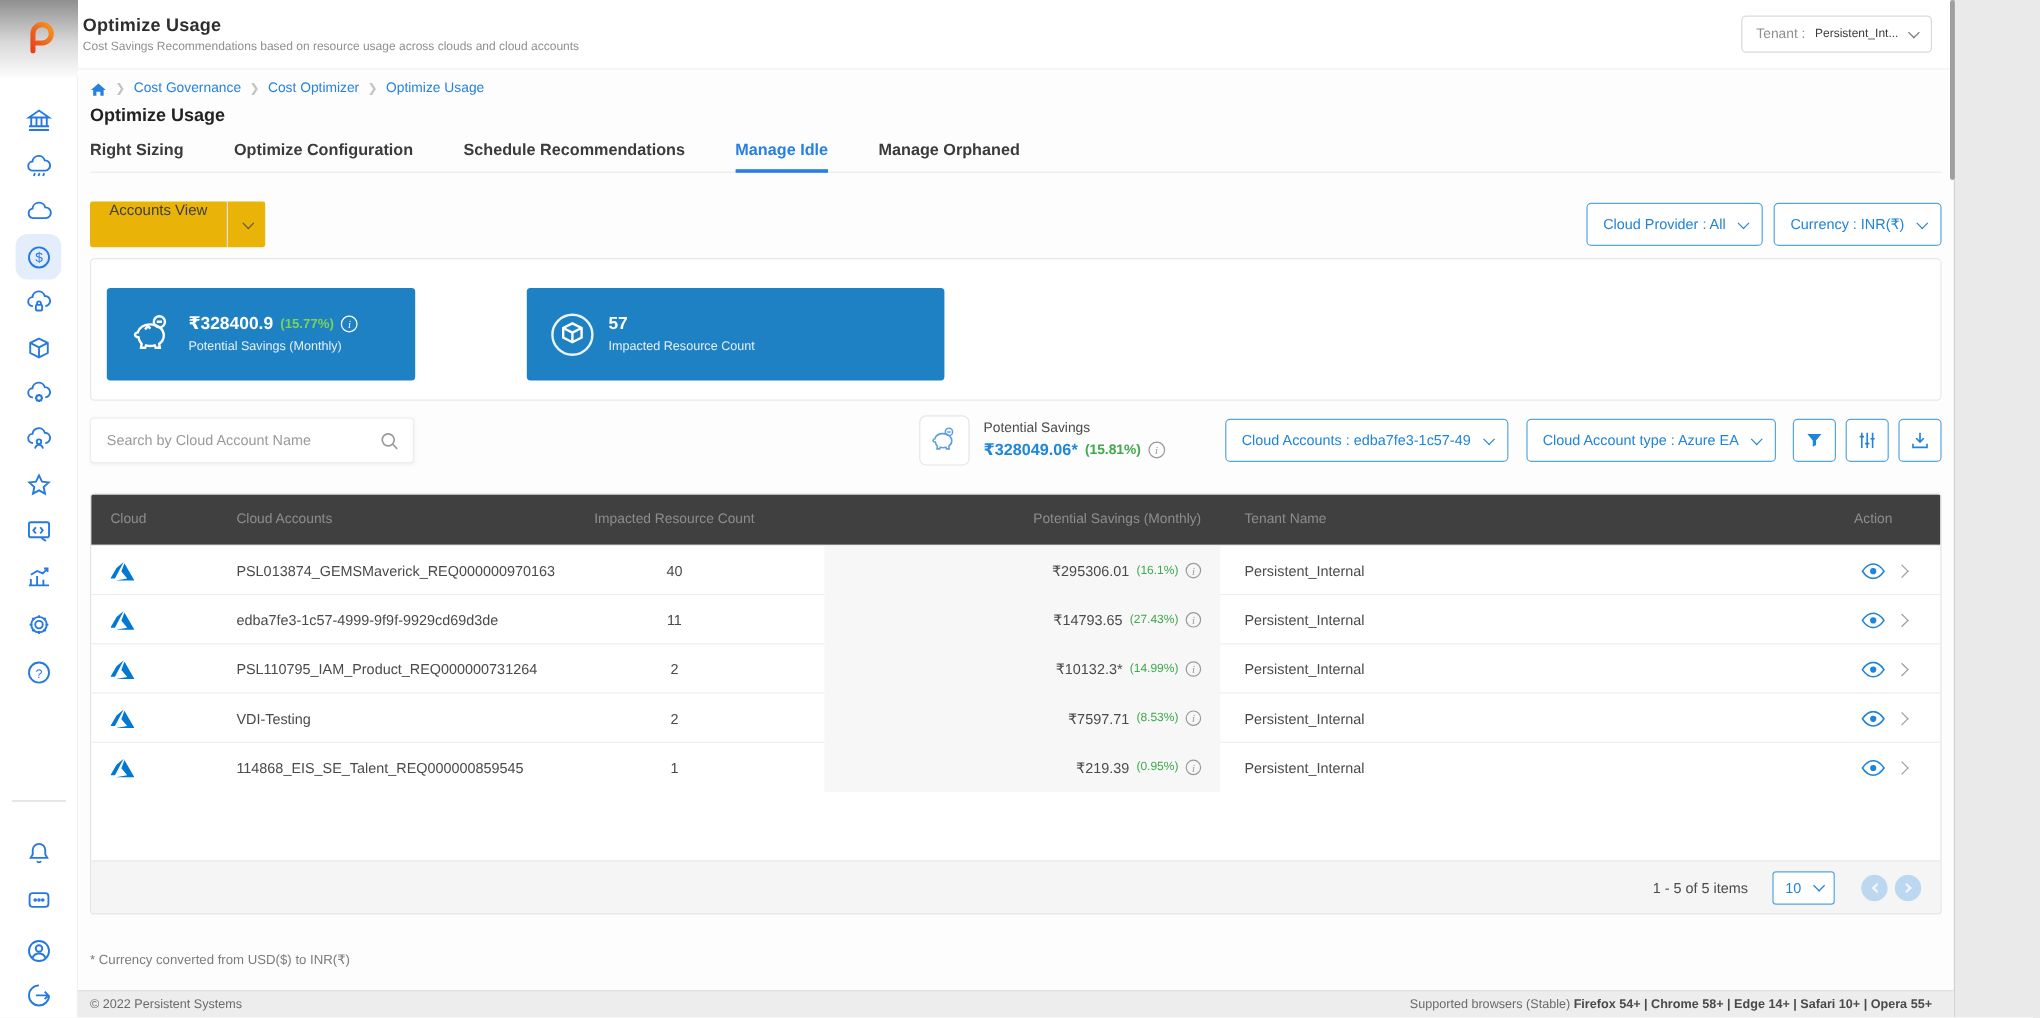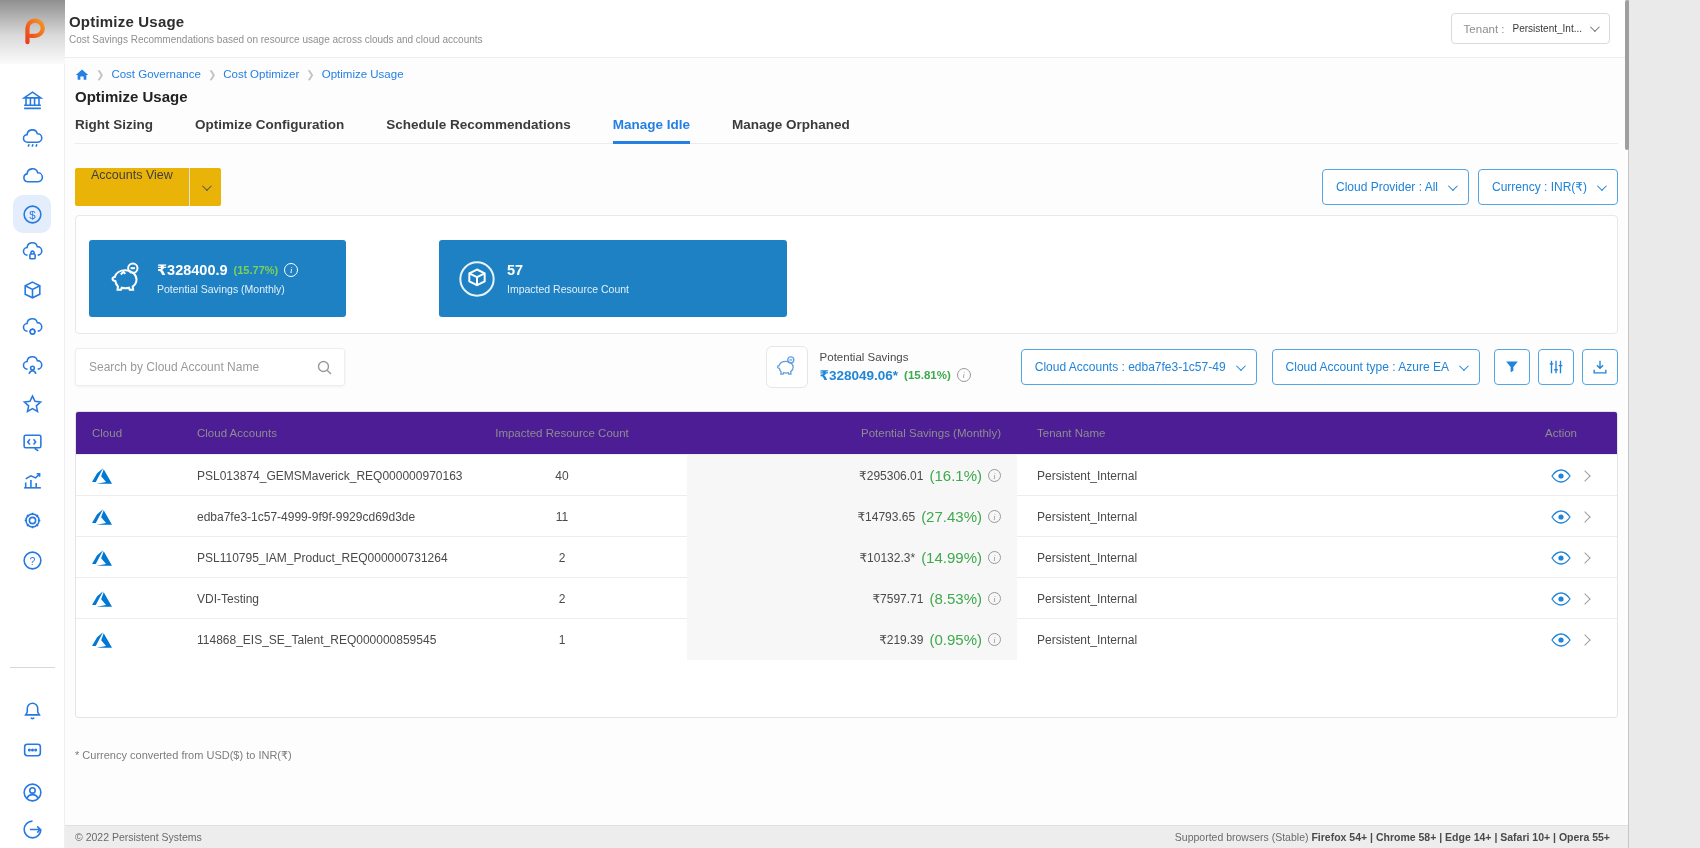--- a/index.html
+++ b/index.html
@@ -77,33 +77,33 @@
   .ps-value-row { display:flex; align-items:center; gap:6px; margin-top:4px; }
   .ps-value { font-size:13.5px; font-weight:bold; color:#1f86d8; }
   .ps-pct { font-size:11.5px; font-weight:bold; color:#3fa94d; }
   .icon-btn { width:36px; height:36px; border:1px solid #55a5e3; border-radius:4px; background:#fff; display:flex; align-items:center; justify-content:center; cursor:pointer; margin-left:8px; }
   .filter-right .blue-dd.dd2 { margin-left:15px; }
   .filter-right .icon-btn.first { margin-left:14px; }
 
   
   .table-card { margin-top:23px; border:1px solid #e4e4e4; border-radius:3px; background:#fff; overflow:hidden; }
   .t-grid { display:grid; grid-template-columns:121px 240px 250px 330px 330px 1fr; align-items:center; }
-  .t-head { background:#4c1d95; height:42px; }
+  .t-head { background:#404040; height:42px; }
   .t-head .th { font-size:11.5px; color:#8d8d8d; }
   .th-cloud { padding-left:16px; }
   .th-count { text-align:center; }
   .th-savings { text-align:right; padding-right:16px; }
   .th-tenant { padding-left:20px; }
   .th-action { text-align:right; padding-right:40px; }
   .t-row { height:41px; border-top:1px solid #ededed; }
   .td { font-size:12px; color:#4a4a4a; height:41px; display:flex; align-items:center; }
   .td-cloud { padding-left:16px; }
   .td-count { justify-content:center; }
   .td-savings { justify-content:flex-end; padding-right:16px; background:#f7f7f7; gap:6px; }
-  .td-savings .pct { color:#3fa94d; font-size:15px; }
+  .td-savings .pct { color:#3fa94d; font-size:10px; }
   .td-tenant { padding-left:20px; }
   .td-action { justify-content:flex-end; padding-right:28px; gap:10px; }
   .eye-btn { cursor:pointer; display:flex; align-items:center; }
   .t-spacer { height:58px; }
   .t-pagination { height:44px; background:#f5f5f5; border-top:1px solid #e8e8e8; display:flex; align-items:center; justify-content:flex-end; padding-right:16px; gap:14px; }
   .pg-range { font-size:12px; color:#4a4a4a; margin-right:6px; }
   .pg-size { display:flex; align-items:center; gap:10px; border:1px solid #55a5e3; border-radius:3px; height:28px; padding:0 10px; color:#2084d8; font-size:12px; background:#fff; cursor:pointer; }
   .pg-circles { display:flex; gap:6px; margin-left:8px; }
   .pg-circle { width:22px; height:22px; border-radius:50%; background:#bcd8f0; display:flex; align-items:center; justify-content:center; cursor:pointer; }
   .pg-circle .c { width:6px; height:6px; border-right:2px solid #eef5fb; border-bottom:2px solid #eef5fb; }
@@ -526,20 +526,35 @@
           <path d="M1 7c3-4.5 7-6 9-6s6 1.5 9 6c-3 4.5-7 6-9 6S4 11.5 1 7z" fill="none" stroke="#2084d8" stroke-width="1.3"></path>
           <circle cx="10" cy="7" r="2.6" fill="#2084d8"></circle>
         </svg>
       </span>
       <span class="chev-r"></span>
     </div>
   </div>
 </div>
 
           <div class="t-spacer"></div>
+          <div class="t-pagination">
+            <span class="pg-range">1 - 5 of 5 items</span>
+            <div class="pg-size">
+              <span>10</span>
+              <span class="chev"></span>
+            </div>
+            <div class="pg-circles">
+              <div class="pg-circle">
+                  <span class="c left"></span>
+                </div>
+              <div class="pg-circle">
+                  <span class="c right"></span>
+                </div>
+            </div>
+          </div>
         </div>
 
         <div class="note">* Currency converted from USD($) to INR(₹)</div>
 
         <div class="footer-bar">
           <span class="ft-copy">© 2022 Persistent Systems</span>
           <span class="ft-browsers">
             <span>Supported browsers (Stable)</span>
             <b>Firefox 54+ | Chrome 58+ | Edge 14+ | Safari 10+ | Opera 55+</b>
           </span>

